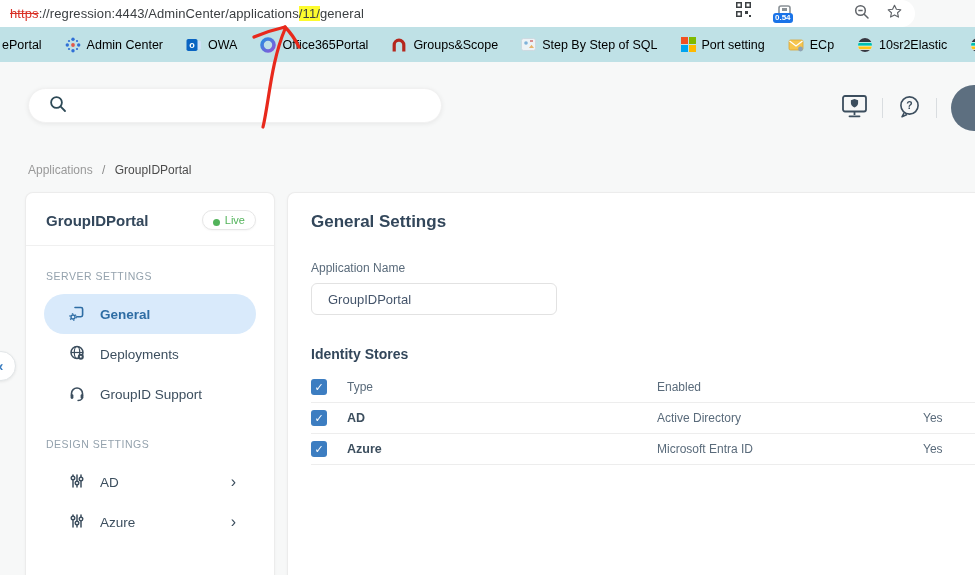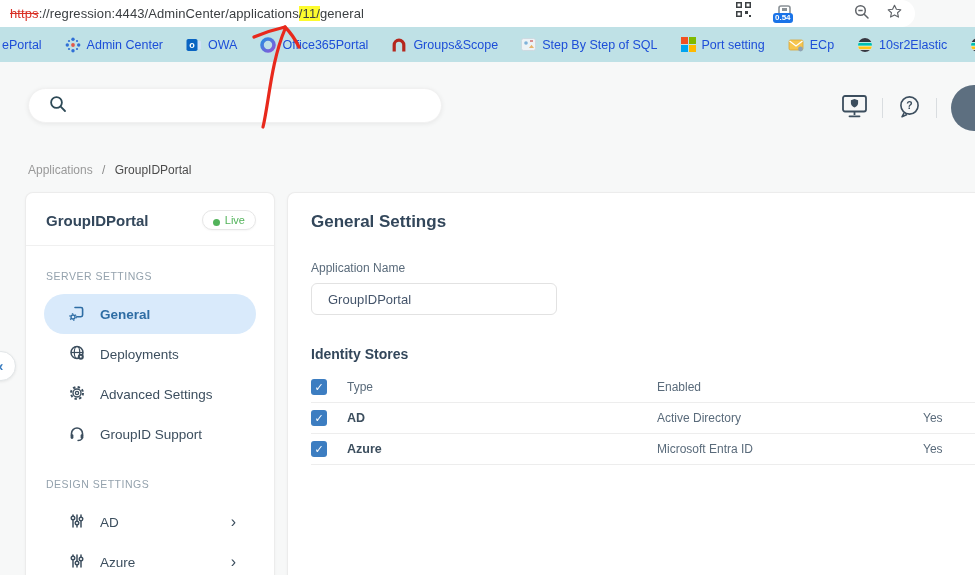--- a/index.html
+++ b/index.html
@@ -13,21 +13,21 @@
   .url{font-size:13px;color:#3c4043;white-space:nowrap;letter-spacing:.1px;}
   .url-scheme{color:#d93025;text-decoration:line-through;}
   .url-hl{background:#fdfb2e;}
   .omni-icons{margin-left:auto;display:flex;align-items:center;gap:16px;}
   .ext-area{position:absolute;right:8px;top:2px;display:flex;align-items:flex-start;gap:26px;}
   .ext-badge{position:absolute;left:-4px;top:11px;background:#1a73e8;color:#fff;font-size:8px;font-weight:bold;
              padding:1px 2px;border-radius:3px;line-height:1;}
   .ext-wrap{position:relative;width:18px;height:24px;}
 
   .bookmarks{position:absolute;left:0;top:27px;width:975px;height:35px;background:#bfe1e6;
-             display:flex;align-items:center;gap:23px;font-size:12.5px;color:#1d4ed8;overflow:hidden;}
+             display:flex;align-items:center;gap:23px;font-size:12.5px;color:#000000;overflow:hidden;}
   .bm{display:flex;align-items:center;gap:6px;white-space:nowrap;cursor:pointer;}
   .bm .bm-ic{display:flex;align-items:center;}
 
   
   .appbg{position:absolute;left:0;top:62px;width:975px;height:513px;background:#f7f8f8;}
   .search-pill{position:absolute;left:28px;top:88px;width:414px;height:35px;background:#fff;border:1px solid #f1f1f1;
                border-radius:18px;box-shadow:0 1px 5px rgba(0,0,0,.07);display:flex;align-items:center;gap:13px;
                padding-left:20px;box-sizing:border-box;}
   .search-pill input{border:none;outline:none;flex:1;font-size:12px;color:#2f4f5e;background:transparent;height:100%;}
   .search-pill input::placeholder{font-style:italic;color:#2f4f5e;font-family:"Liberation Sans",sans-serif;}
@@ -328,30 +328,20 @@
             <circle cx="9" cy="8.5" r="6" fill="none" stroke="#3c4e5e" stroke-width="1.5"></circle>
             <ellipse cx="9" cy="8.5" rx="2.7" ry="6" fill="none" stroke="#3c4e5e" stroke-width="1.2"></ellipse>
             <line x1="3" y1="8.5" x2="15" y2="8.5" stroke="#3c4e5e" stroke-width="1.2"></line>
             <circle cx="12.8" cy="12.8" r="3" fill="#3c4e5e"></circle>
             <circle cx="12.8" cy="12.8" r="1" fill="#fff"></circle>
           </svg>
       </span>
       <span>Deployments</span>
     </div>
 
-    <div class="menu-item">
-      <span>
-        <svg width="18" height="18" viewBox="0 0 18 18">
-            <circle cx="9" cy="9" r="6" fill="none" stroke="#3c4e5e" stroke-width="2" stroke-dasharray="2.4 2.3"></circle>
-            <circle cx="9" cy="9" r="4" fill="none" stroke="#3c4e5e" stroke-width="1.4"></circle>
-            <circle cx="9" cy="9" r="1.6" fill="none" stroke="#3c4e5e" stroke-width="1.3"></circle>
-          </svg>
-      </span>
-      <span>Advanced Settings</span>
-    </div>
 
     <div class="menu-item">
       <span>
         <svg width="18" height="18" viewBox="0 0 18 18">
             <path d="M3.5 11V9.5a5.5 5.5 0 0 1 11 0V11" fill="none" stroke="#3c4e5e" stroke-width="1.6" stroke-linecap="round"></path>
             <rect x="2.6" y="10.3" width="2.8" height="4.6" rx="1.3" fill="#3c4e5e"></rect>
             <rect x="12.6" y="10.3" width="2.8" height="4.6" rx="1.3" fill="#3c4e5e"></rect>
             <path d="M14 14.8a4.5 3.2 0 0 1-4 1.7" fill="none" stroke="#3c4e5e" stroke-width="1.3" stroke-linecap="round"></path>
           </svg>
       </span>

